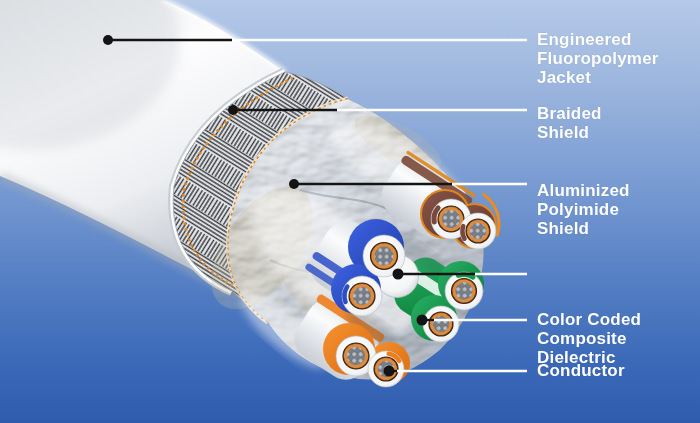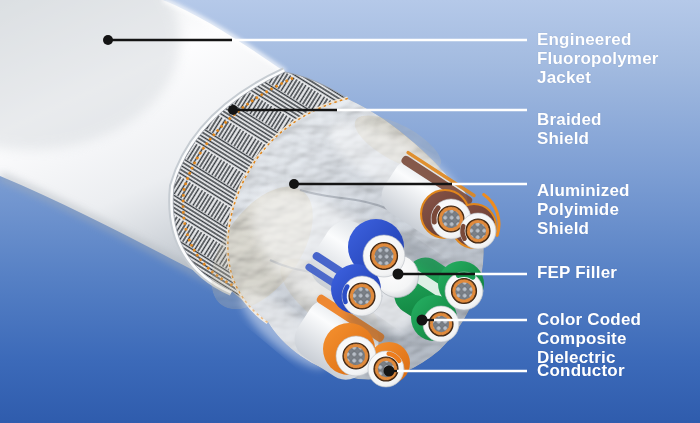--- a/index.html
+++ b/index.html
@@ -298,23 +298,22 @@
       <line x1="389" y1="371" x2="397" y2="371" stroke="#141414"></line>
       <line x1="397" y1="371" x2="527" y2="371" stroke="#ffffff"></line>
       <circle cx="389" cy="371" r="5.5" fill="#141414" stroke="none"></circle>
     </g>
   </g>
 </svg>
 
   <div class="label" style="top:30px">Engineered
 Fluoropolymer
 Jacket</div>
-  <div class="label" style="top:110px">Braided
+  <div class="label" style="top:104px">Braided
 Shield</div>
   <div class="label" style="top:181px">Aluminized
 Polyimide
 Shield</div>
-  <div class="label" style="top:263px">FEP Filler</div>
   <div class="label" style="top:361px">Conductor</div>
   <div class="label" style="top:310px">Color Coded
 Composite Dielectric</div>
 
 </div>
 
 </body></html>

